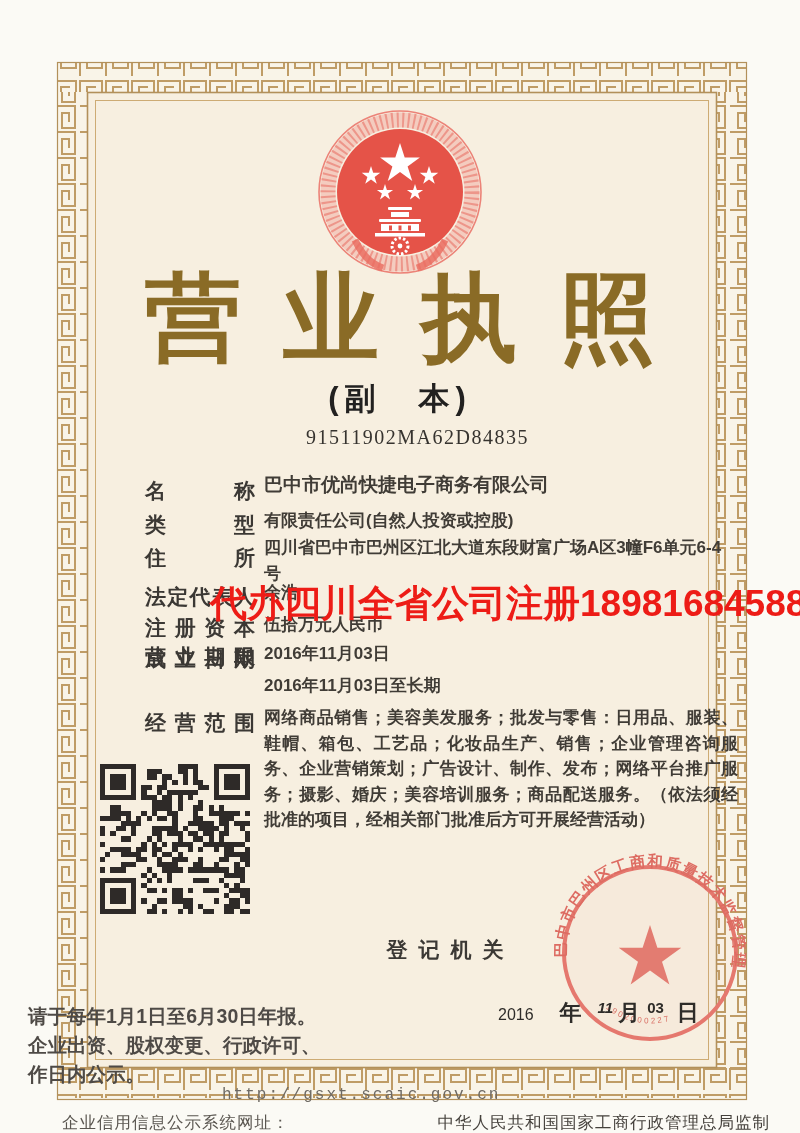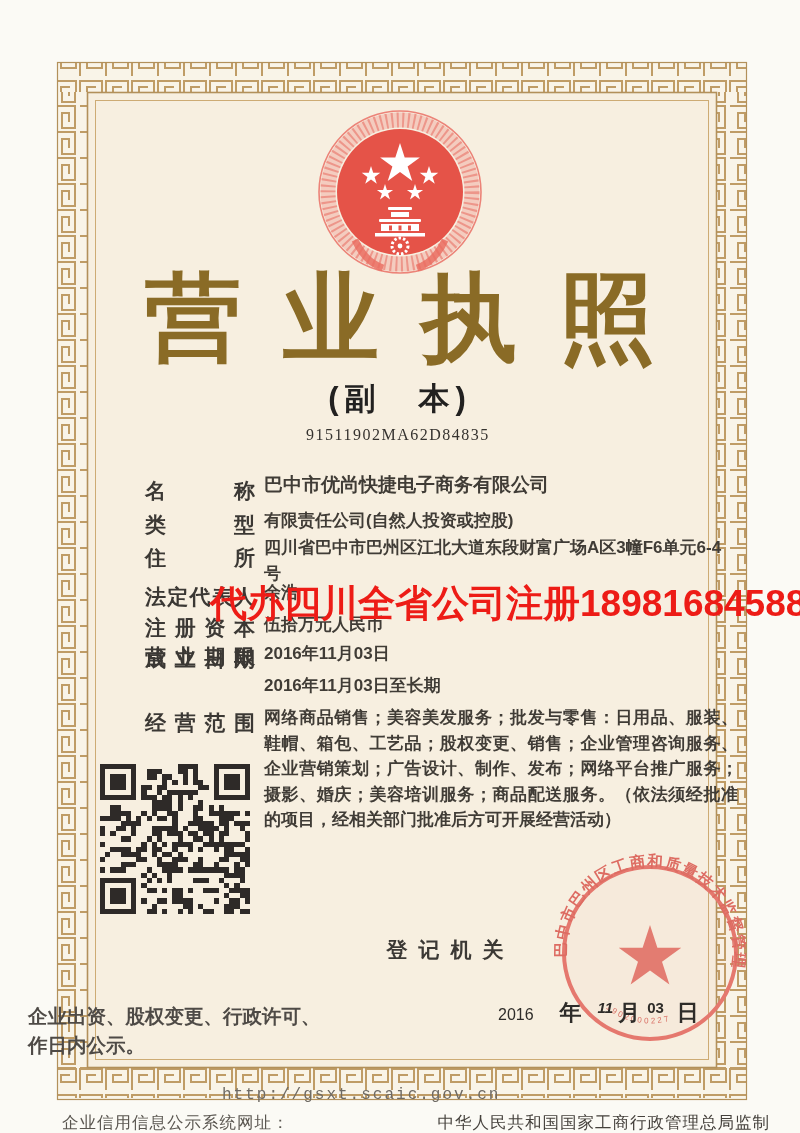--- a/index.html
+++ b/index.html
@@ -18,21 +18,21 @@
     left:0;right:0;top:268px;text-align:center;
     font-size:96px;font-weight:900;color:#8a6b26;
     letter-spacing:42px;text-indent:42px;line-height:1.05;
   }
   #license-subtitle{
     left:0;right:0;top:378px;text-align:center;
     font-size:31px;font-weight:700;color:#222120;letter-spacing:6px;
   }
   #credit-line{left:298px;top:426px;display:flex;align-items:baseline;}
   #credit-label{font-size:17px;font-weight:700;color:#46423c;letter-spacing:7px;}
-  #credit-code{font-size:16px;color:#36332f;font-family:"Liberation Serif","DejaVu Serif",serif;letter-spacing:1.5px;margin-left:8px;}
+  #credit-code{font-size:20px;color:#36332f;font-family:"Liberation Serif","DejaVu Serif",serif;letter-spacing:1.5px;margin-left:8px;}
 
   
   .field-label{
     position:absolute;left:145px;width:110px;
     font-size:21px;font-weight:700;color:#3b3834;
     text-align:justify;text-align-last:justify;
   }
   .field-value{
     position:absolute;left:264px;width:474px;
     font-size:17px;font-weight:700;color:#403c36;line-height:25.5px;
@@ -147,21 +147,21 @@
 <div class="field-label" style="top:614px;">注册资本</div>
 <div class="field-value" style="top:612px;">伍拾万元人民币</div>
 
 <div class="field-label" style="top:645px;">成立日期</div>
 <div class="field-value" style="top:641px;">2016年11月03日</div>
 
 <div class="field-label" style="top:643px;">营业期限</div>
 <div class="field-value" style="top:673px;">2016年11月03日至长期</div>
 
 <div class="field-label" style="top:709px;">经营范围</div>
-<div class="field-value" id="value-scope" style="top:705px;">网络商品销售；美容美发服务；批发与零售：日用品、服装、鞋帽、箱包、工艺品；股权变更、销售；企业管理咨询服务、企业营销策划；广告设计、制作、发布；网络平台推广服务；摄影、婚庆；美容培训服务；商品配送服务。（依法须经批准的项目，经相关部门批准后方可开展经营活动）</div>
+<div class="field-value" id="value-scope" style="top:705px;">网络商品销售；美容美发服务；批发与零售：日用品、服装、鞋帽、箱包、工艺品；化妆品生产、销售；企业管理咨询服务、企业营销策划；广告设计、制作、发布；网络平台推广服务；摄影、婚庆；美容培训服务；商品配送服务。（依法须经批准的项目，经相关部门批准后方可开展经营活动）</div>
 
 <div class="abs" id="watermark">代办四川全省公司注册18981684588</div>
 
 <svg class="abs" id="qr-code" viewBox="0 0 29 29" shape-rendering="crispEdges">
   <rect width="29" height="29" fill="#f7efe0"></rect>
   <g id="qr-modules" fill="#2e2a28">
       <rect x="15" y="0" width="1" height="1"></rect>
       <rect x="16" y="0" width="1" height="1"></rect>
       <rect x="17" y="0" width="1" height="1"></rect>
       <rect x="18" y="0" width="1" height="1"></rect>
@@ -492,18 +492,19 @@
 <div class="abs" id="issue-date">
   <span class="num" style="margin-right:26px;">2016</span>
   <span class="unit" style="margin-right:16px;">年</span>
   <span class="num-small" style="margin-right:5px;font-style:italic;">11</span>
   <span class="unit" style="margin-right:7px;">月</span>
   <span class="num-small" style="margin-right:13px;">03</span>
   <span class="unit">日</span>
 </div>
 
 <div class="abs" id="notice-block">
+  <div>请于每年1月1日至6月30日年报。</div>
   <div>企业出资、股权变更、行政许可、</div>
   <div>作日内公示。</div>
 </div>
 <div class="abs" id="site-url">http://gsxt.scaic.gov.cn</div>
 <div class="abs" id="site-label">企业信用信息公示系统网址：</div>
 <div class="abs" id="issuer-line">中华人民共和国国家工商行政管理总局监制</div>
 
 </body></html>

